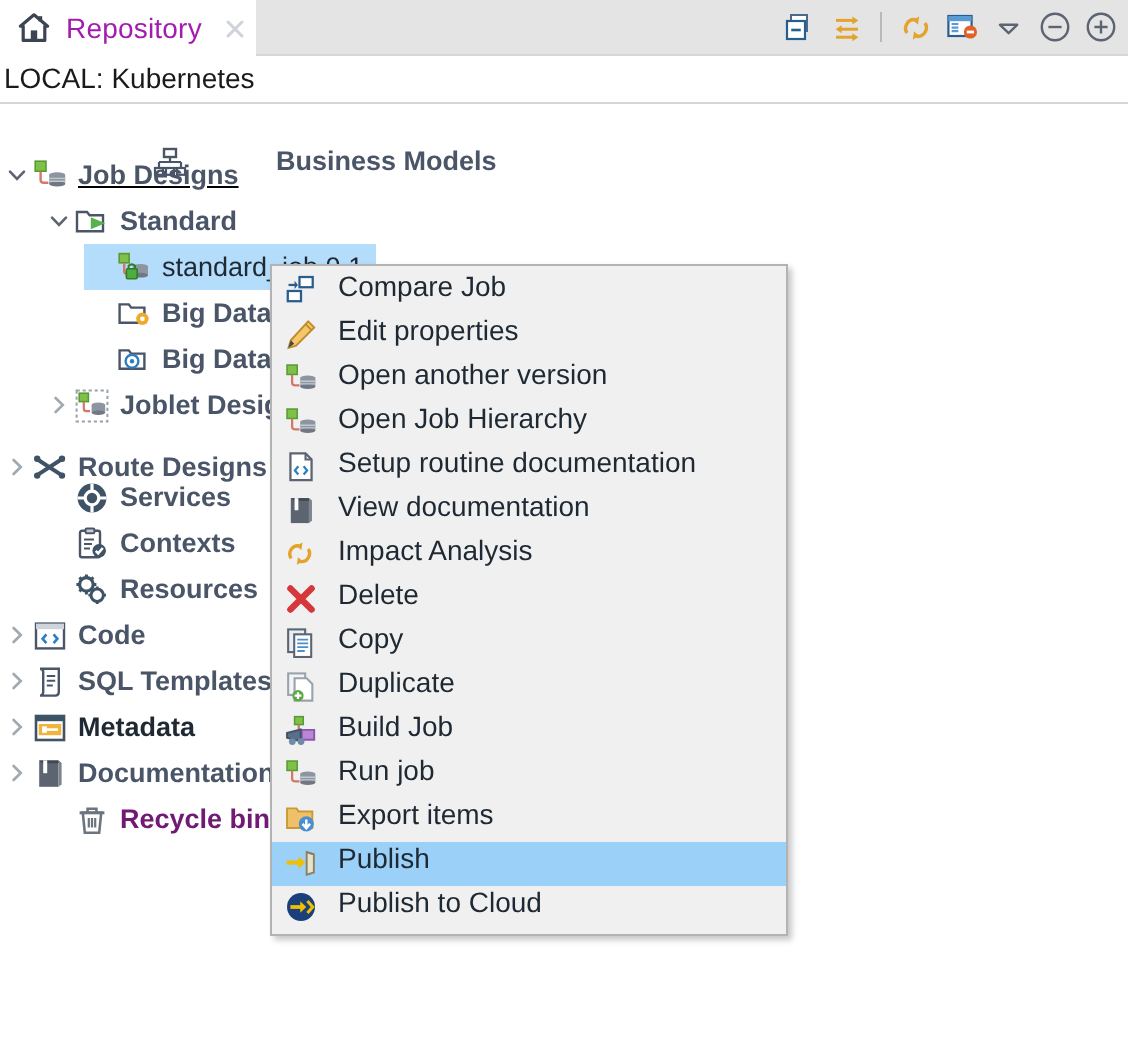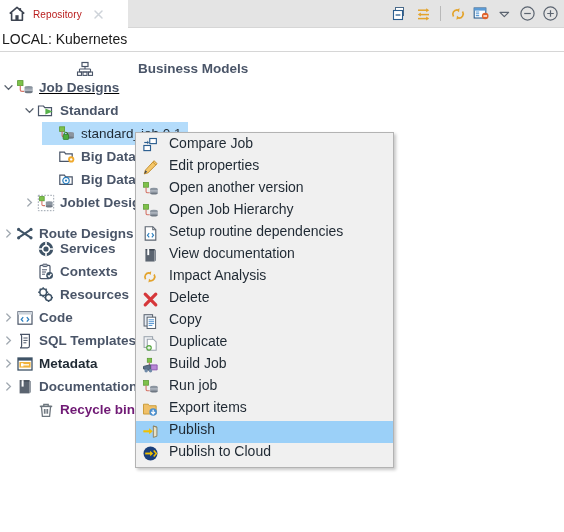--- a/index.html
+++ b/index.html
@@ -39,22 +39,22 @@
     padding: 0 4px 0 8px;
     background: #ffffff;
     box-sizing: border-box;
   }
   .tab-icon {
     width: 18px; height: 18px;
     margin-right: 7px;
     display: block;
   }
   .tab-label {
-    font-size: 10px;
-    color: #b91c1c;
+    font-size: 14px;
+    color: #a21caf;
     letter-spacing: 0.1px;
     white-space: nowrap;
   }
   .tab-close {
     margin-left: 10px;
     width: 13px; height: 13px;
     opacity: .55;
   }
 
   
@@ -263,21 +263,21 @@
     </div>
   </div>
 </div>
 
 <div class="local-bar">
   <div class="local-text">LOCAL: Kubernetes</div>
 </div>
 <div class="local-rule"></div>
 
 <div class="tree" id="tree">
-    <div class="tree-row" style="top: 4px; left: 21px; gap: 39px;">
+    <div class="tree-row" style="top: 16px; left: 21px; gap: 39px;">
       <span class="twisty"></span>
       <span class="tree-icon">
         <svg width="18" height="18" viewBox="0 0 18 18">
           <rect x="6" y="2.5" width="6" height="4" fill="none" stroke="#4a5568" stroke-width="1.2"></rect>
           <path d="M9 6.5 L9 9 M3.5 12 L14.5 12 M3.5 9 L14.5 9 M3.5 9 L3.5 12 M14.5 9 L14.5 12" stroke="#4a5568" stroke-width="1.1" fill="none"></path>
           <rect x="1.5" y="12" width="4" height="3.4" fill="none" stroke="#4a5568" stroke-width="1.1"></rect>
           <rect x="7" y="12" width="4" height="3.4" fill="none" stroke="#4a5568" stroke-width="1.1"></rect>
           <rect x="12.5" y="12" width="4" height="3.4" fill="none" stroke="#4a5568" stroke-width="1.1"></rect>
         </svg>
       </span>
@@ -548,21 +548,21 @@
       <span class="ctx-label">Open Job Hierarchy</span>
     </div>
     <div class="ctxitem">
       <span class="ctx-icon">
         <svg width="17" height="17" viewBox="0 0 18 18">
           <path d="M3.4 1.8 L11.4 1.8 L14.6 5 L14.6 16 L3.4 16 Z" fill="#ffffff" stroke="#5b6470" stroke-width="1.2"></path>
           <path d="M11.4 1.8 L11.4 5 L14.6 5" fill="none" stroke="#5b6470" stroke-width="1.1"></path>
           <path d="M7.6 8.6 L5.8 10.8 L7.6 13 M10.4 8.6 L12.2 10.8 L10.4 13" stroke="#2a7fc0" stroke-width="1.2" fill="none"></path>
         </svg>
       </span>
-      <span class="ctx-label">Setup routine dependencies</span>
+      <span class="ctx-label">Setup routine documentation</span>
     </div>
     <div class="ctxitem">
       <span class="ctx-icon">
         <svg width="17" height="17" viewBox="0 0 18 18">
           <path d="M3.6 2.2 L13.2 2.2 L13.2 15.4 L3.6 15.4 Z" fill="#5b6470"></path>
           <path d="M3.6 2.2 L13.2 2.2 L14.8 3.6 L5.2 3.6 Z" fill="#3f4752"></path>
           <path d="M13.2 2.2 L14.8 3.6 L14.8 14.2 L13.2 15.4 Z" fill="#7c848e"></path>
           <rect x="5.6" y="2.2" width="2" height="6.4" fill="#ffffff"></rect>
         </svg>
       </span>

